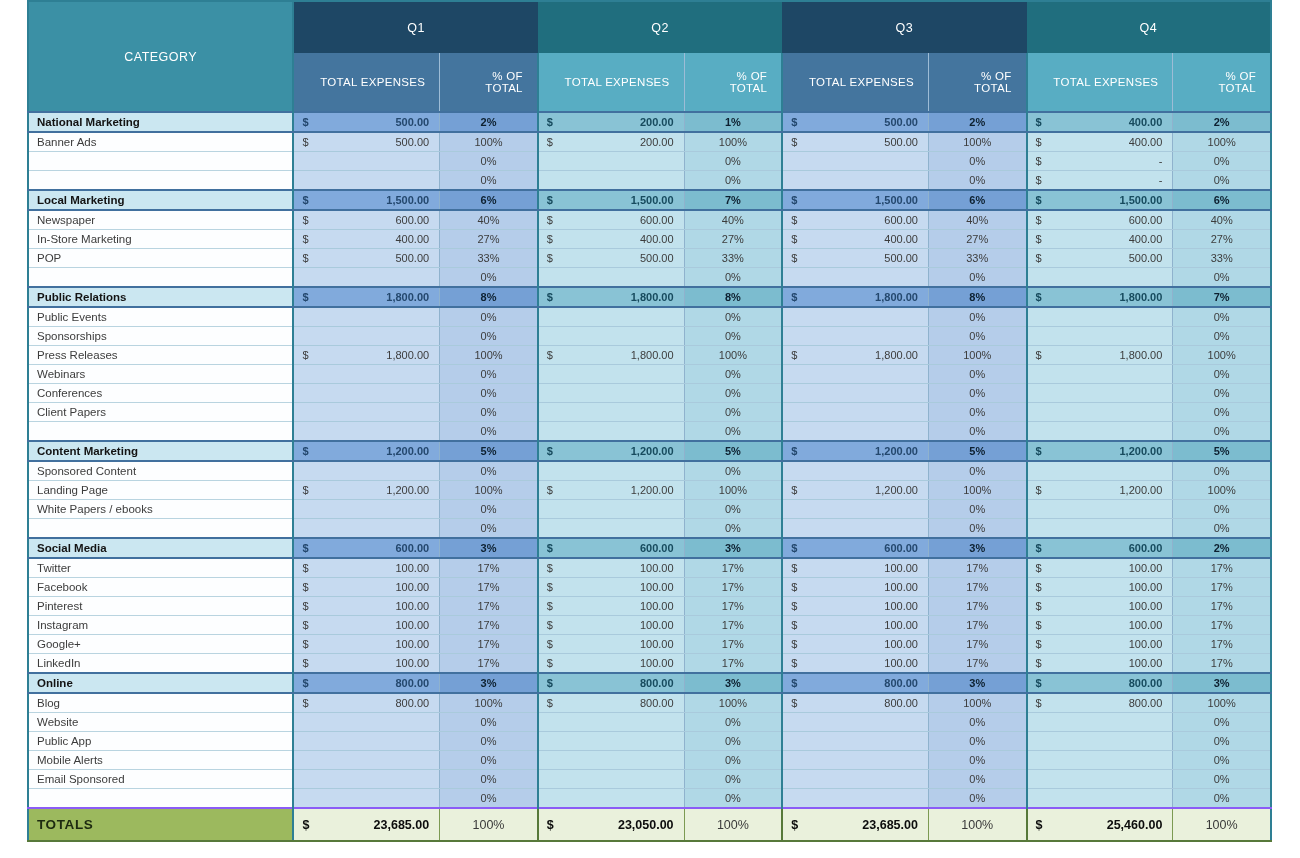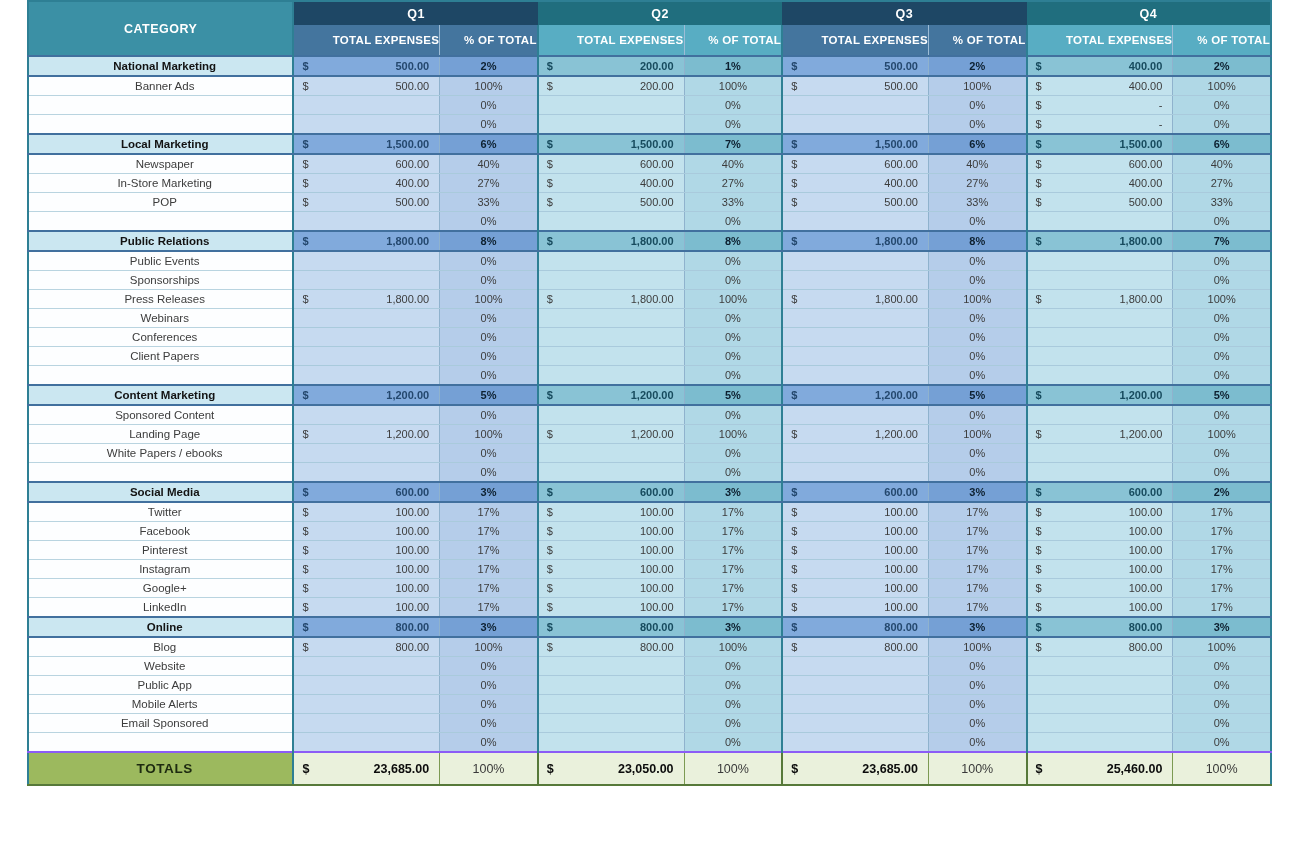--- a/index.html
+++ b/index.html
@@ -17,40 +17,40 @@
     letter-spacing: 0.6px;
     color: #2b7e8e;
   }
   table.budget {
     border-collapse: collapse;
     table-layout: fixed;
     width: 1245px;
     border: 2px solid #2e7f94;
   }
   
-  th { font-weight: bold; padding: 0; }
+  th { font-weight: normal; padding: 14px; }
   th.cathead {
     background: #3b90a5; color: #fff;
     font-size: 13px; letter-spacing: 0.8px;
     border-right: 2px solid #2e7f94;
   }
   tr.qband th { height: 23px; font-size: 12.5px; color: #fff; letter-spacing: 0.5px; }
   th.band-b { background: #1e4765; }
   th.band-t { background: #206e7e; text-align: center; }
   tr.subrow th { height: 30px; font-size: 11.5px; color: #fff; letter-spacing: 0.3px; text-align: right; }
   th.sub-b { background: #44759e; }
   th.sub-t { background: #58adc3; }
   tr.subrow th.subexp { border-right: 1px solid #9dbcd6; }
   tr.subrow th.subpct { border-right: 2px solid #2e7f94; }
   tr.subrow th.subpct:last-child { border-right: none; }
 
   
   td { padding: 0; height: 18px; font-size: 11px; color: #3c3c3c; }
   td.cat {
-    padding-left: 8px; text-align: center; font-size: 11.5px;
+    padding-left: 8px; text-align: left; font-size: 11.5px;
     background: #fdfeff;
     border-right: 2px solid #2e7f94;
     border-bottom: 1px solid #b9d4e0;
     white-space: nowrap; overflow: hidden;
   }
   td.exp { border-right: 1px solid #8fb2cd; }
   td.pct { text-align: center; border-right: 2px solid #2e7f94; }
   td.pct:last-child { border-right: none; }
   tr.item td.exp, tr.item td.pct { border-bottom: 1px solid #a9cadc; }
   

